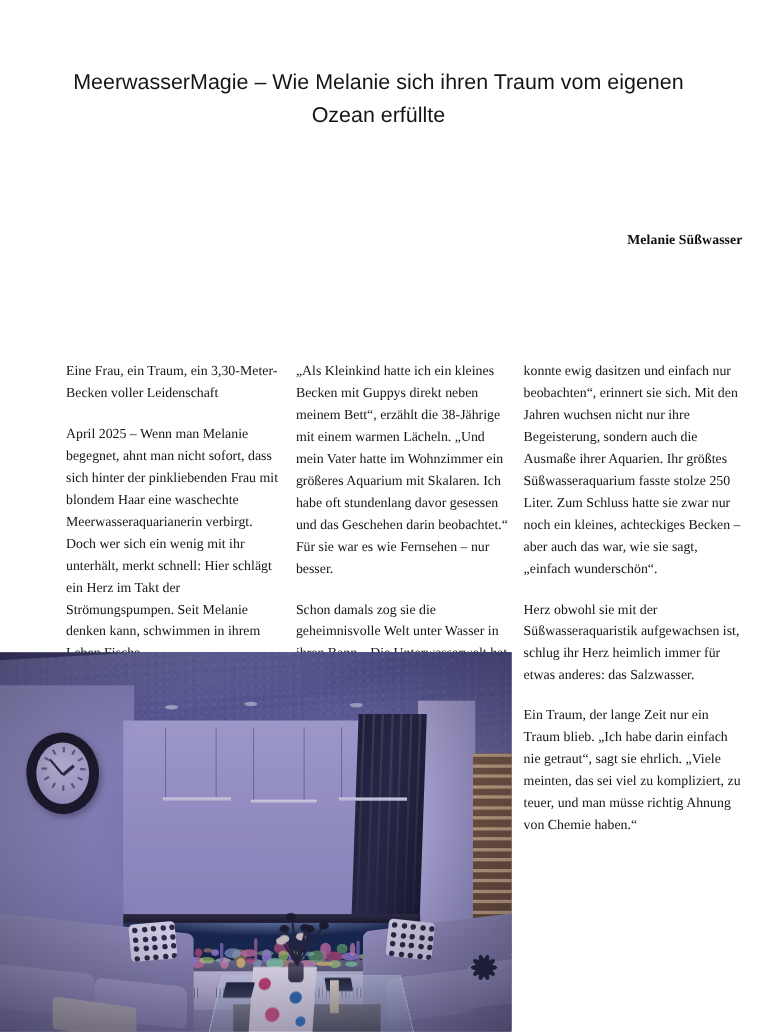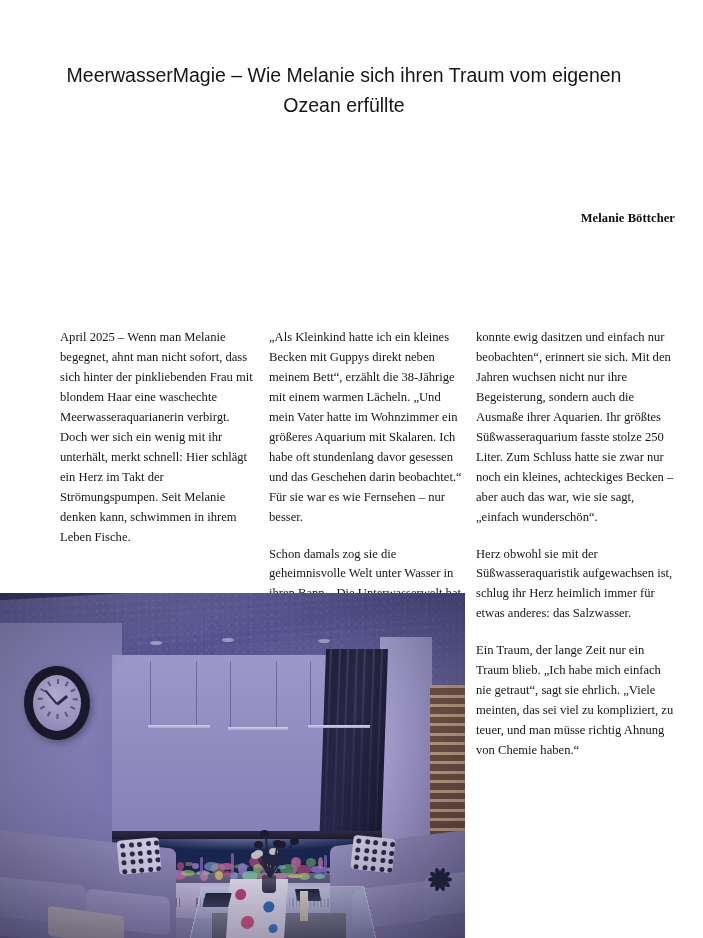--- a/index.html
+++ b/index.html
@@ -335,37 +335,38 @@
 </style>
 </head>
 <body>
 
 <div class="page">
 
   <div class="masthead">
     <p class="subtitle">MeerwasserMagie – Wie Melanie sich ihren Traum vom eigenen Ozean erfüllte</p>
   </div>
 
-  <div class="byline">Melanie Böttcher</div>
+  <div class="byline">Melanie Süßwasser</div>
 
   <div class="columns">
 
     <div class="col col-1">
+      <p class="para">Eine Frau, ein Traum, ein 3,30-Meter-Becken voller Leidenschaft</p>
       <p class="para">April 2025 – Wenn man Melanie begegnet, ahnt man nicht sofort, dass sich hinter der pinkliebenden Frau mit blondem Haar eine waschechte Meerwasseraquarianerin verbirgt. Doch wer sich ein wenig mit ihr unterhält, merkt schnell: Hier schlägt ein Herz im Takt der Strömungspumpen. Seit Melanie denken kann, schwimmen in ihrem Leben Fische.</p>
     </div>
 
     <div class="col col-2">
       <p class="para">„Als Kleinkind hatte ich ein kleines Becken mit Guppys direkt neben meinem Bett“, erzählt die 38-Jährige mit einem warmen Lächeln. „Und mein Vater hatte im Wohnzimmer ein größeres Aquarium mit Skalaren. Ich habe oft stundenlang davor gesessen und das Geschehen darin beobachtet.“ Für sie war es wie Fernsehen – nur besser.</p>
       <p class="para">Schon damals zog sie die geheimnisvolle Welt unter Wasser in ihren Bann. „Die Unterwasserwelt hat mich schon immer fasziniert. Ich</p>
     </div>
 
     <div class="col col-3">
       <p class="para">konnte ewig dasitzen und einfach nur beobachten“, erinnert sie sich. Mit den Jahren wuchsen nicht nur ihre Begeisterung, sondern auch die Ausmaße ihrer Aquarien. Ihr größtes Süßwasseraquarium fasste stolze 250 Liter. Zum Schluss hatte sie zwar nur noch ein kleines, achteckiges Becken – aber auch das war, wie sie sagt, „einfach wunderschön“.</p>
       <p class="para">Herz obwohl sie mit der Süßwasseraquaristik aufgewachsen ist, schlug ihr Herz heimlich immer für etwas anderes: das Salzwasser.</p>
-      <p class="para">Ein Traum, der lange Zeit nur ein Traum blieb. „Ich habe mich einfach nie getraut“, sagt sie ehrlich. „Viele meinten, das sei viel zu kompliziert, zu teuer, und man müsse richtig Ahnung von Chemie haben.“</p>
+      <p class="para">Ein Traum, der lange Zeit nur ein Traum blieb. „Ich habe darin einfach nie getraut“, sagt sie ehrlich. „Viele meinten, das sei viel zu kompliziert, zu teuer, und man müsse richtig Ahnung von Chemie haben.“</p>
     </div>
   </div>
 
   <div class="photo">
     <div class="ph-layer ceiling">
       <div class="ph-layer ceiling-grain"></div>
     </div>
     <div class="ph-layer wall-left"></div>
     <div class="ph-layer wall-back"></div>
     <div class="ph-layer wall-right"></div>

